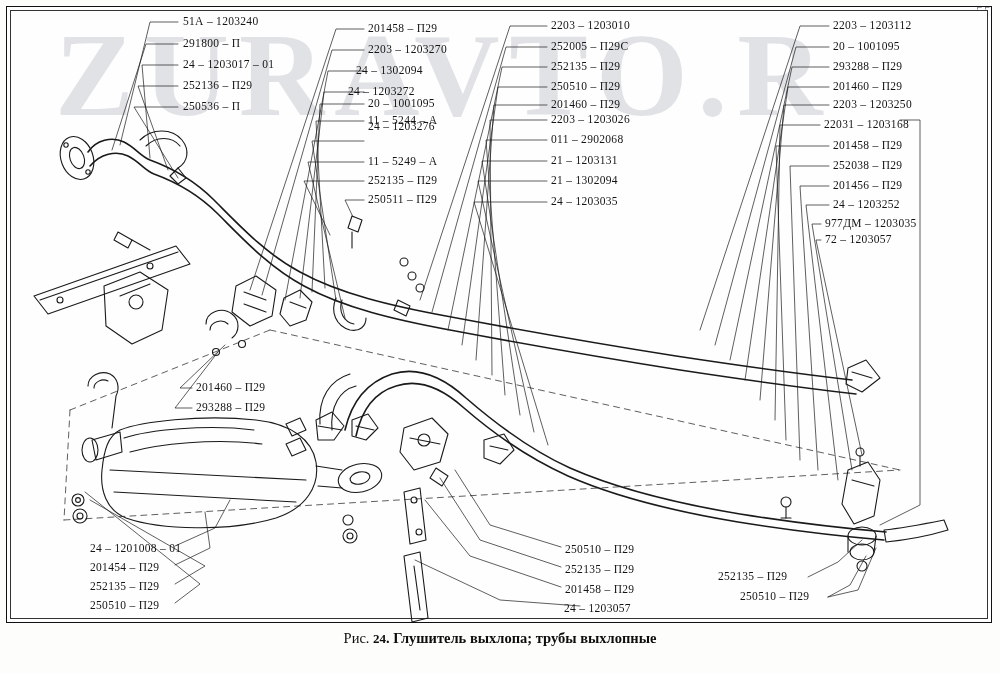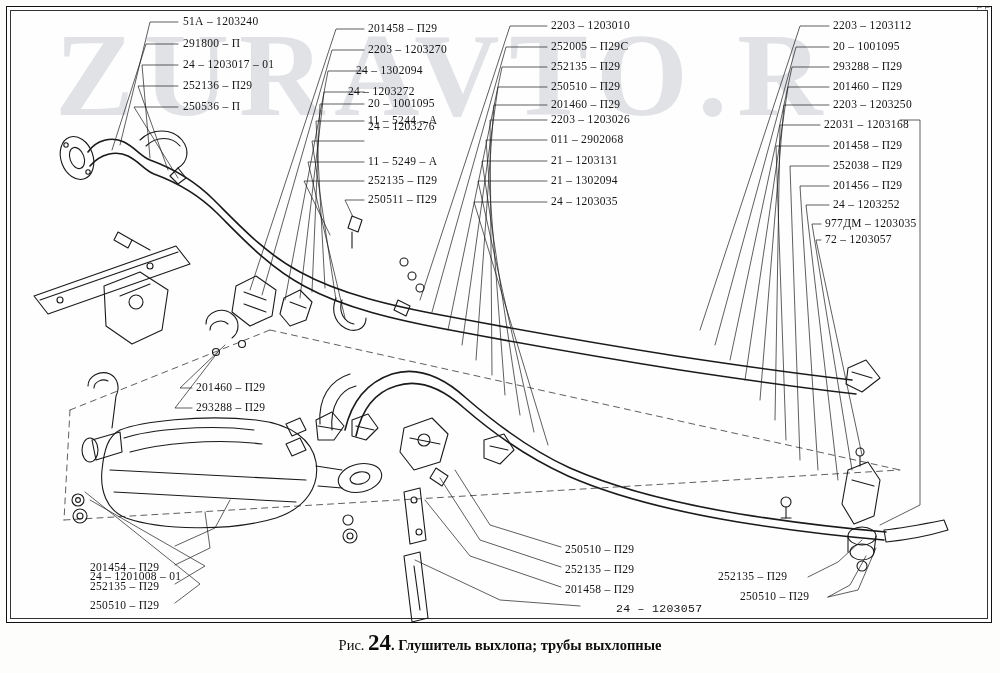--- a/index.html
+++ b/index.html
@@ -70,21 +70,21 @@
     left: 0;
     top: 630px;
     width: 1000px;
     text-align: center;
     font-family: "Liberation Serif", serif;
     font-size: 14.5px;
     color: #0d0d0d;
     font-weight: 700;
   }
   .caption .num {
-    font-size: 23px;
+    font-size: 13px;
     font-weight: 700;
     margin-top: 41px;
   }
   .caption .rest {
     font-weight: 700;
   }
   .caption .pre {
     font-weight: 400;
   }
   #art {
@@ -437,31 +437,31 @@
     <div class="label" style="left:825px; top:217px;">977ДМ – 1203035</div>
     <div class="label" style="left:825px; top:233px;">72 – 1203057</div>
   </div>
 
   <div>
     <div class="label" style="left:196px; top:381px;">201460 – П29</div>
     <div class="label" style="left:196px; top:401px;">293288 – П29</div>
   </div>
 
   <div>
-    <div class="label" style="left:90px; top:542px;margin-top:28px;">24 – 1201008 – 01</div>
+    <div class="label" style="left:90px; top:542px;">24 – 1201008 – 01</div>
     <div class="label" style="left:90px; top:561px;">201454 – П29</div>
     <div class="label" style="left:90px; top:580px;">252135 – П29</div>
     <div class="label" style="left:90px; top:599px;">250510 – П29</div>
   </div>
 
   <div>
     <div class="label" style="left:565px; top:543px;">250510 – П29</div>
     <div class="label" style="left:565px; top:563px;">252135 – П29</div>
     <div class="label" style="left:565px; top:583px;">201458 – П29</div>
-    <div class="label" style="left:616px; top:602px;font-family:Liberation Mono, monospace;">24 – 1203057</div>
+    <div class="label" style="left:564px; top:602px;">24 – 1203057</div>
   </div>
 
   <div>
     <div class="label" style="left:718px; top:570px;">252135 – П29</div>
     <div class="label" style="left:740px; top:590px;">250510 – П29</div>
   </div>
 
   <div class="caption">
     <span class="pre">Рис.</span>
     <span class="num">24</span><span class="rest">. Глушитель выхлопа; трубы выхлопные</span>

